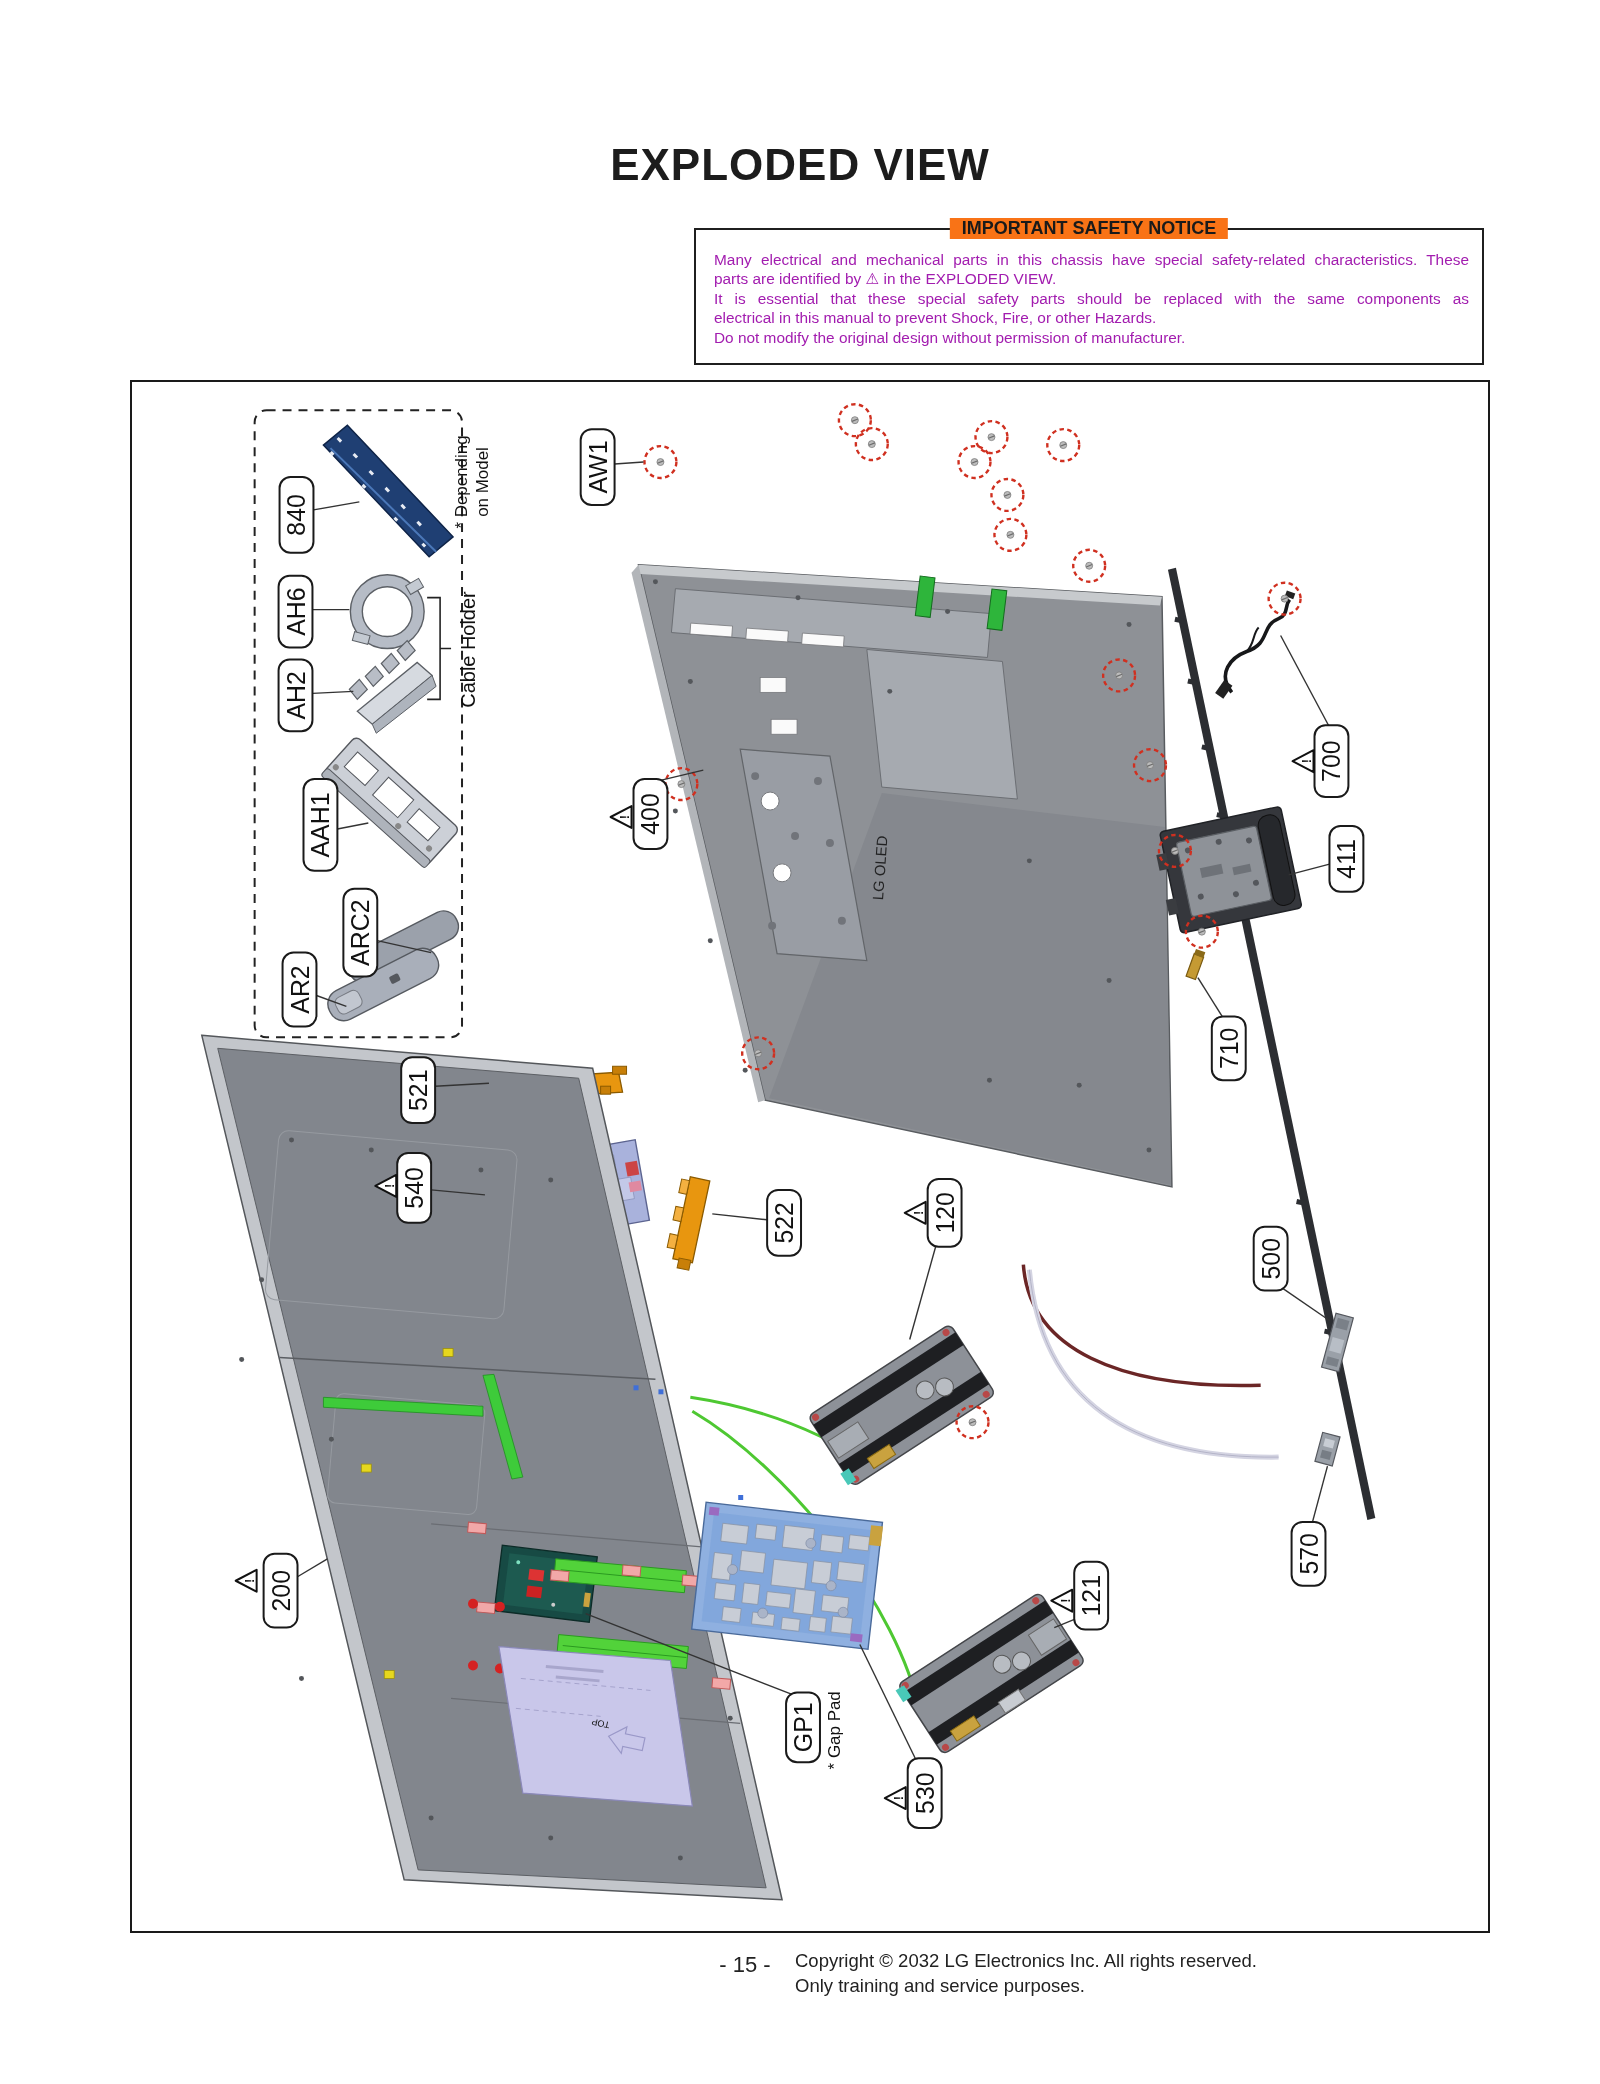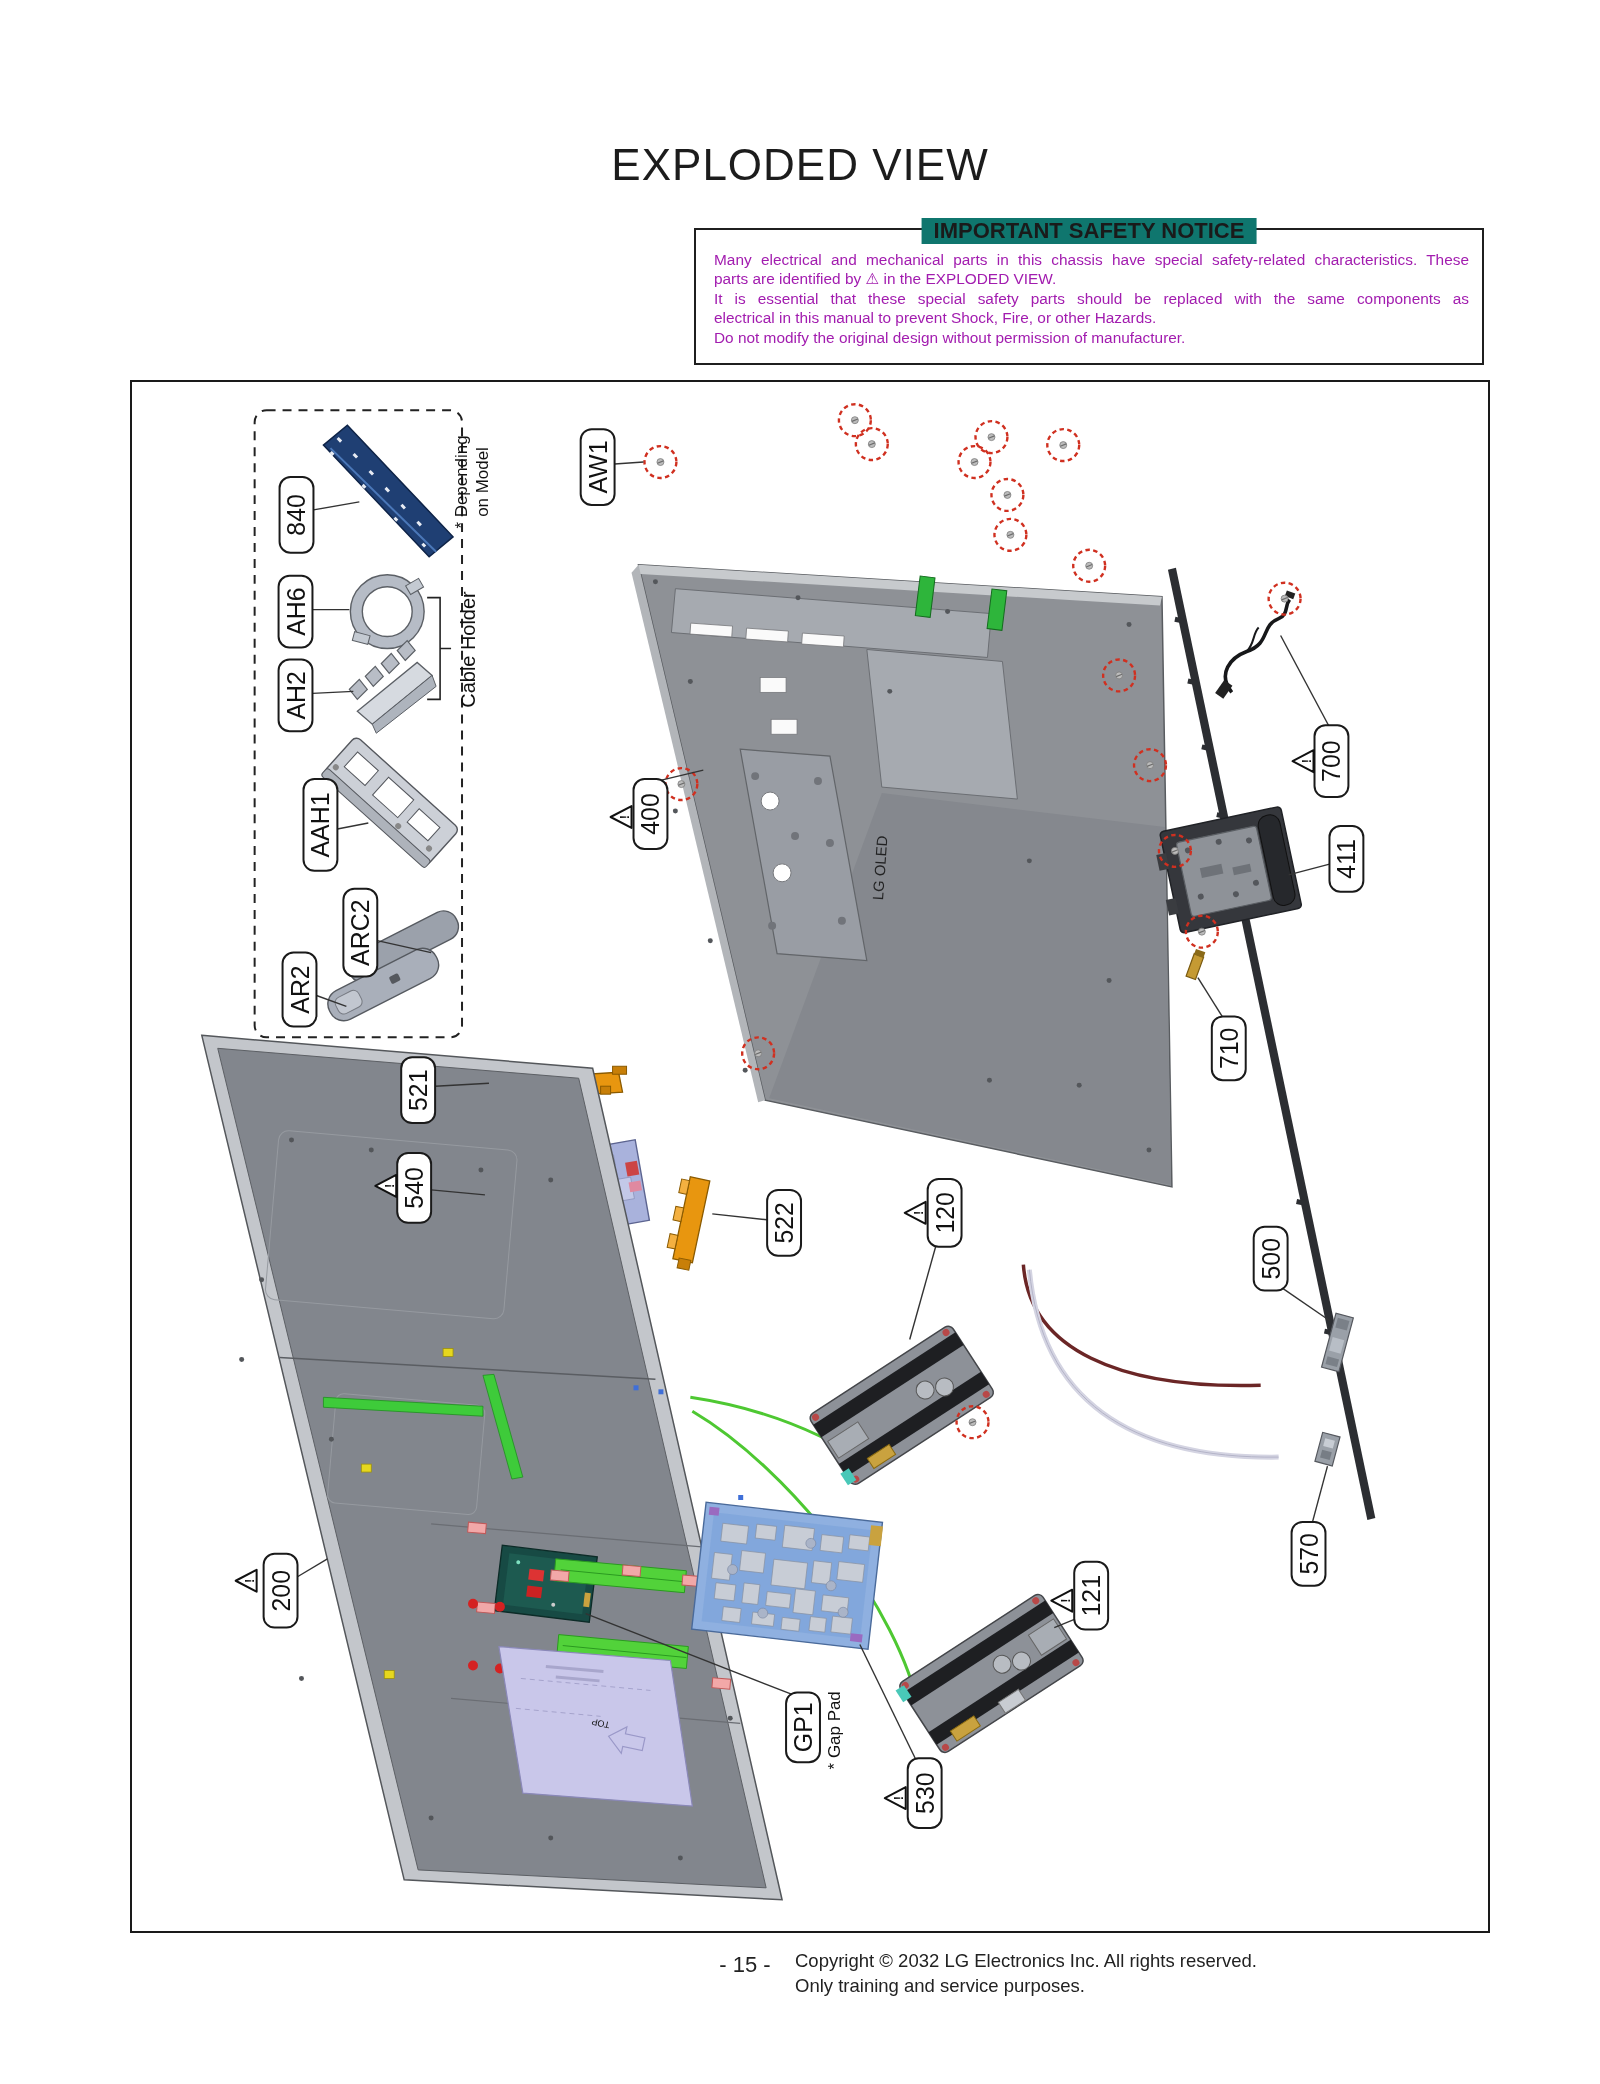--- a/index.html
+++ b/index.html
@@ -1,20 +1,20 @@
 <!DOCTYPE html>
 <html><head>
 <meta charset="utf-8">
 <style>
   html,body{margin:0;padding:0;background:#ffffff;}
   body{width:1600px;height:2084px;position:relative;font-family:"Liberation Sans","DejaVu Sans",sans-serif;color:#1a1a1a;}
   .abs{position:absolute;}
-  #page-title{left:0;top:140px;width:1600px;text-align:center;font-size:44px;font-weight:normal;letter-spacing:1px;color:#1c1c1c;}
+  #page-title{left:0;top:140px;width:1600px;text-align:center;font-size:44px;font-weight:bold;letter-spacing:1px;color:#1c1c1c;}
   #notice-box{left:694px;top:228px;width:786px;height:133px;border:2px solid #1f1f1f;}
-  #notice-title{position:absolute;top:-12px;left:50%;transform:translateX(-50%);background:#0f766e;padding:0 12px;font-size:22px;font-weight:bold;white-space:nowrap;}
+  #notice-title{position:absolute;top:-12px;left:50%;transform:translateX(-50%);background:#f97316;padding:0 12px;font-size:18px;font-weight:bold;white-space:nowrap;}
   #notice-lines{position:absolute;left:18px;right:13px;top:20px;}
   .notice-line{font-size:15.4px;line-height:19.4px;color:#a21caf;}
   .notice-line.j{text-align:justify;text-align-last:justify;}
   #diagram-frame{left:130px;top:380px;width:1360px;height:1553px;border:2px solid #1a1a1a;box-sizing:border-box;}
   #dgm{display:block;width:100%;height:100%;}
   #footer-pageno{left:690px;top:1952px;width:110px;text-align:center;font-size:22px;color:#222;}
   #footer-copy{left:795px;top:1948px;width:560px;font-size:18.5px;line-height:25px;color:#222;}
 
   
   .pill{fill:#ffffff;stroke:#1a1a1a;stroke-width:2px;}

